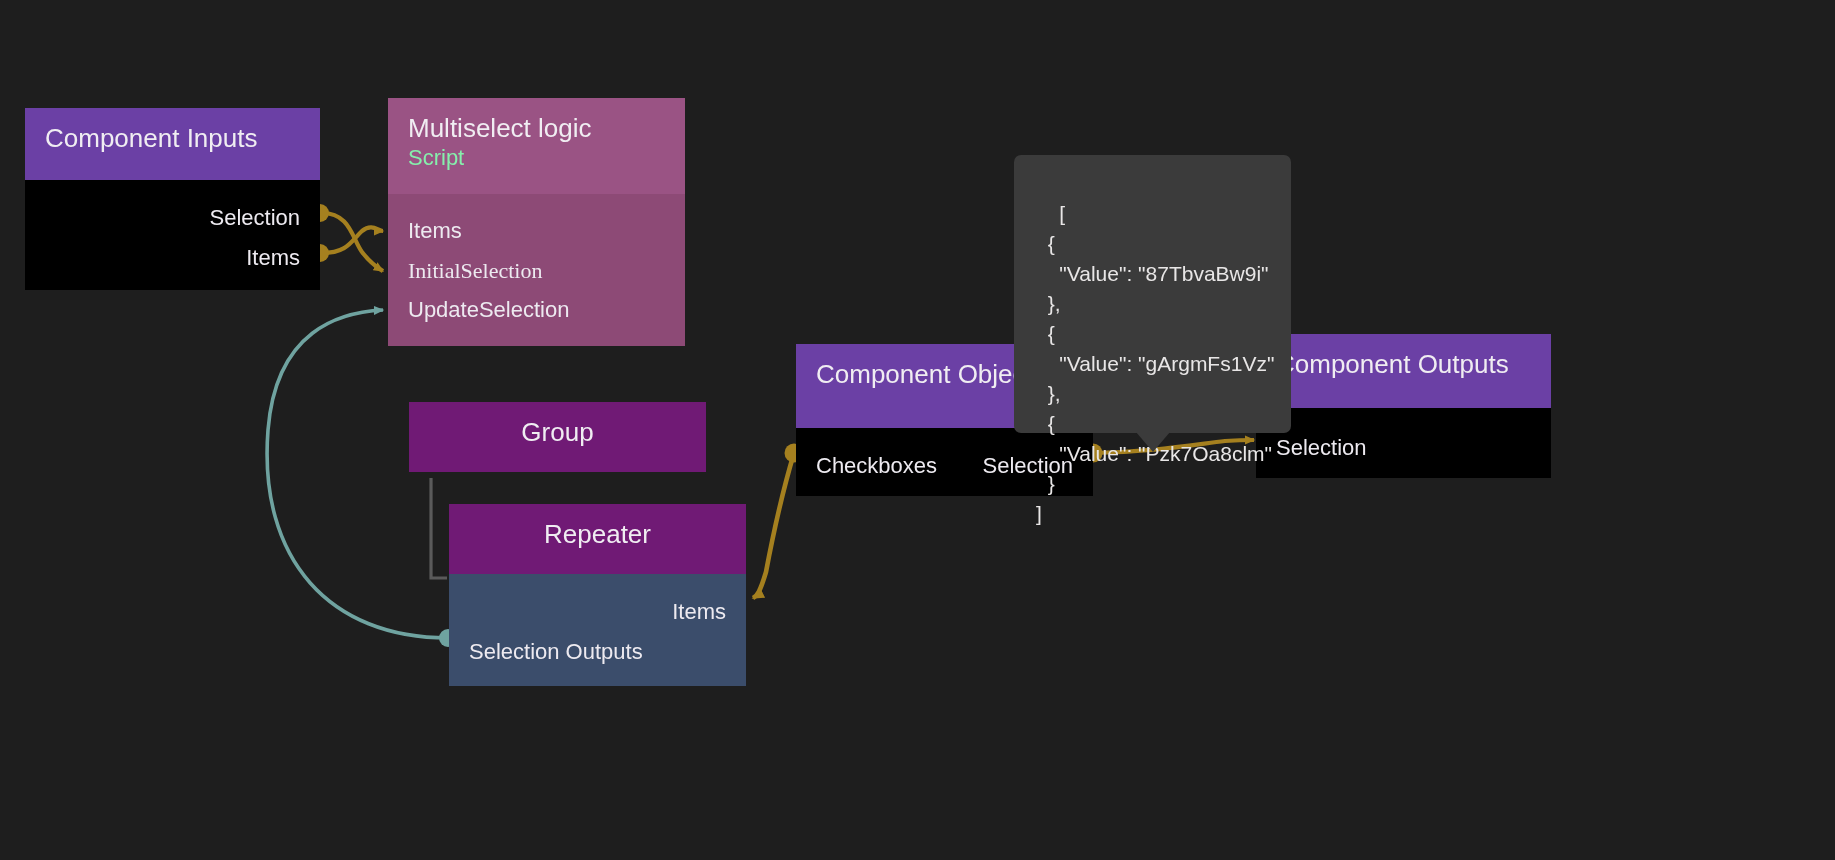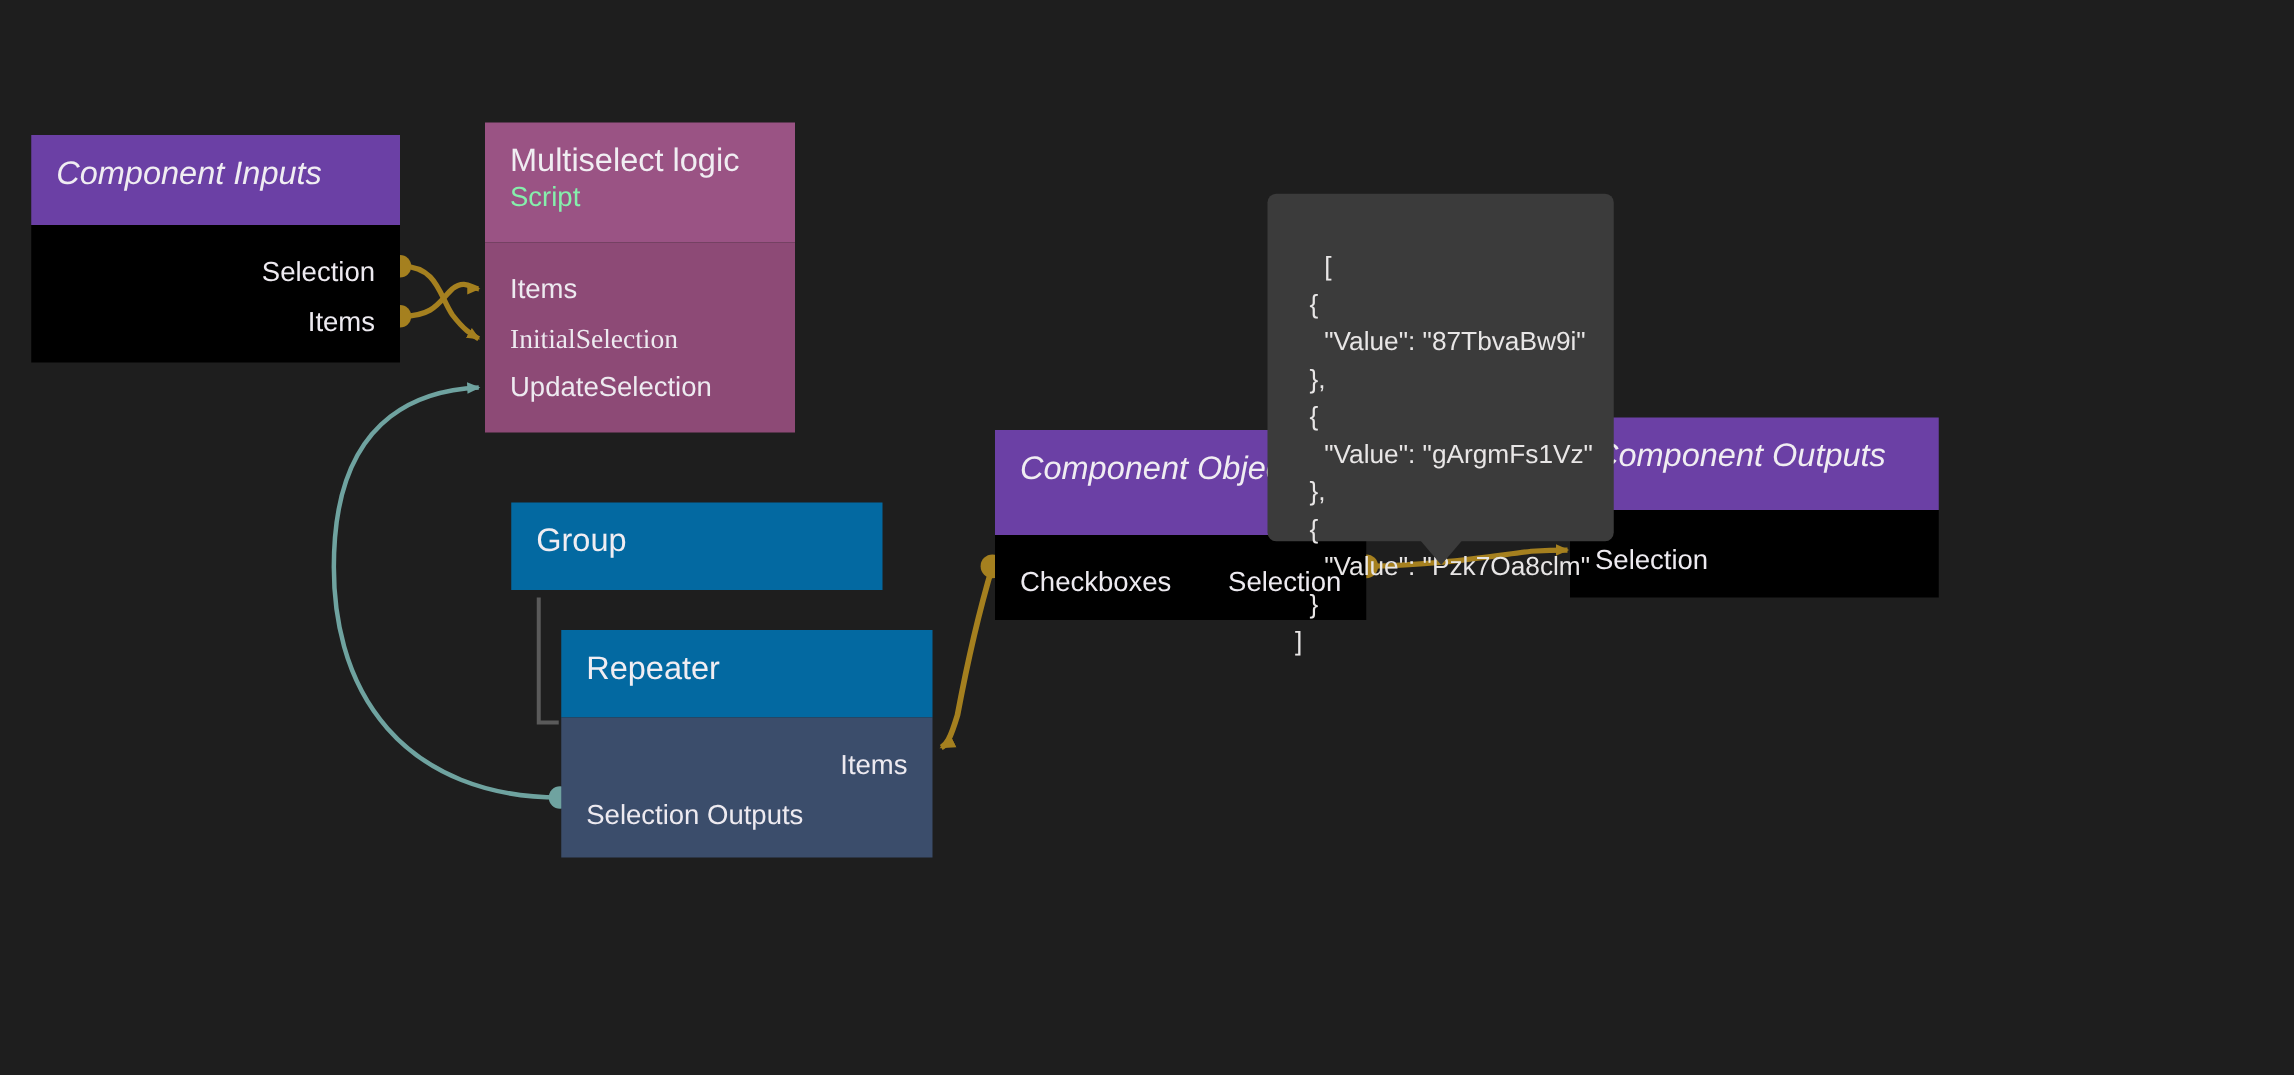--- a/index.html
+++ b/index.html
@@ -7,27 +7,27 @@
        font-family:"Liberation Sans","DejaVu Sans",sans-serif;}
   #canvas{position:relative;width:1835px;height:860px;background:#1E1E1E;overflow:hidden;}
 
   .node{position:absolute;box-sizing:border-box;}
   .node-header{box-sizing:border-box;padding:16px 20px 14px 20px;}
   .node-title{font-size:26px;color:#F0EDF2;line-height:1.12;white-space:nowrap;}
   .node-sub{font-size:22px;color:#86efac;line-height:1.15;margin-top:2px;white-space:nowrap;}
   .node-body{box-sizing:border-box;position:relative;}
 
   
-  .n-purple .node-header{background:#6B40A5;font-style:italic;}
+  .n-purple .node-header{background:#6B40A5;}
   .n-purple .node-body{background:#000000;}
   
   .n-magenta .node-header{background:#9A5384;}
   .n-magenta .node-body{background:#8D4A76;}
   
-  .n-blue .node-header{background:#0369a1;}
+  .n-blue .node-header{background:#701a75;text-align:center;}
   .n-blue .node-body{background:#3B4D6B;}
 
   .port{position:absolute;font-size:22px;color:#EDEAF0;white-space:nowrap;line-height:1;}
   .port.left{left:20px;}
   .port.right{right:20px;}
 
   svg.wires{position:absolute;left:0;top:0;width:1835px;height:860px;pointer-events:none;}
 
   .tooltip{position:absolute;background:#3B3B3B;border-radius:7px;
            padding:14px 22px 14px 22px;box-sizing:border-box;
@@ -77,21 +77,21 @@
   <div class="node n-purple" style="left:25px;top:108px;width:295px;">
     <div class="node-header" style="height:72px;">
       <div class="node-title">Component Inputs</div>
     </div>
     <div class="node-body" style="height:110px;">
       <span class="port right" style="top:27px;">Selection</span>
       <span class="port right" style="top:67px;">Items</span>
     </div>
   </div>
 
-  <div class="node n-magenta" style="left:388px;top:98px;width:248px;">
+  <div class="node n-magenta" style="left:388px;top:98px;width:297px;">
     <div class="node-header" style="height:96px;">
       <div class="node-title">Multiselect logic</div>
       <div class="node-sub">Script</div>
     </div>
     <div class="node-body" style="height:152px;">
       <span class="port left" style="top:26px;">Items</span>
       <span class="port left" style="top:66px;font-family:Liberation Serif, serif;">InitialSelection</span>
       <span class="port left" style="top:105px;text-align:right;">UpdateSelection</span>
     </div>
   </div>

